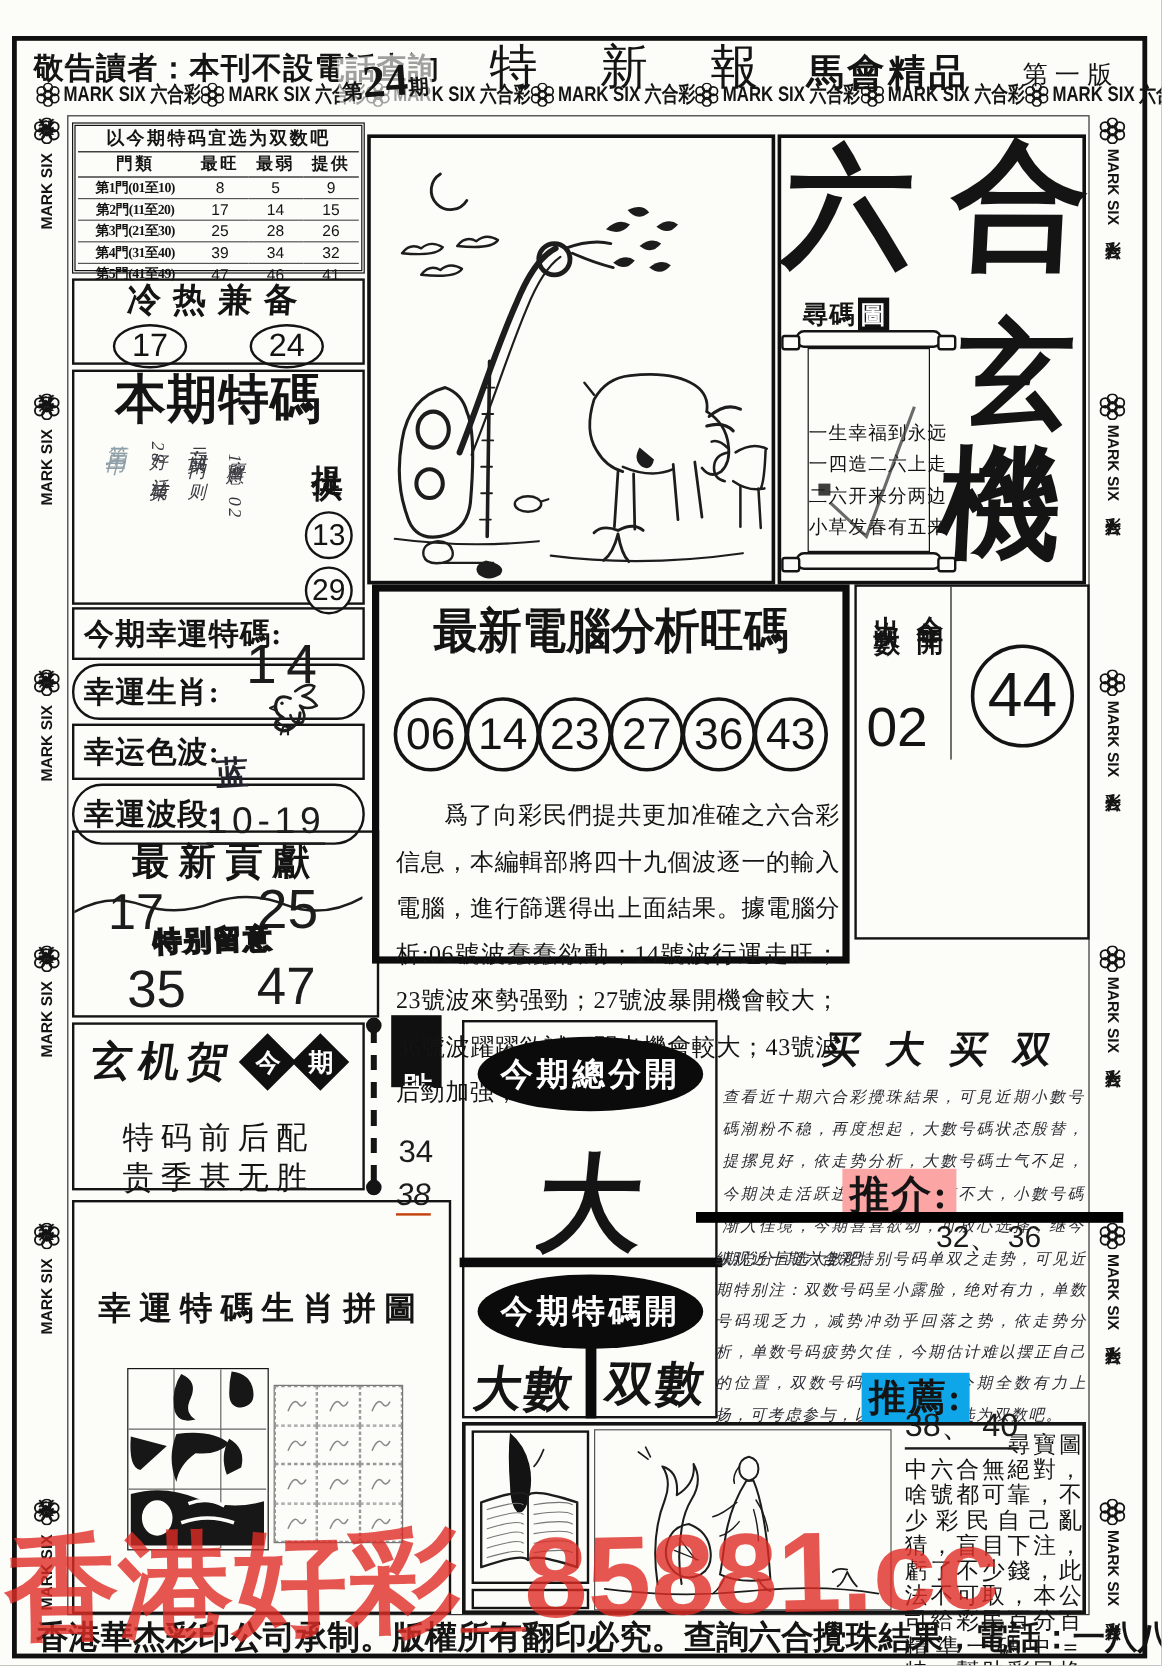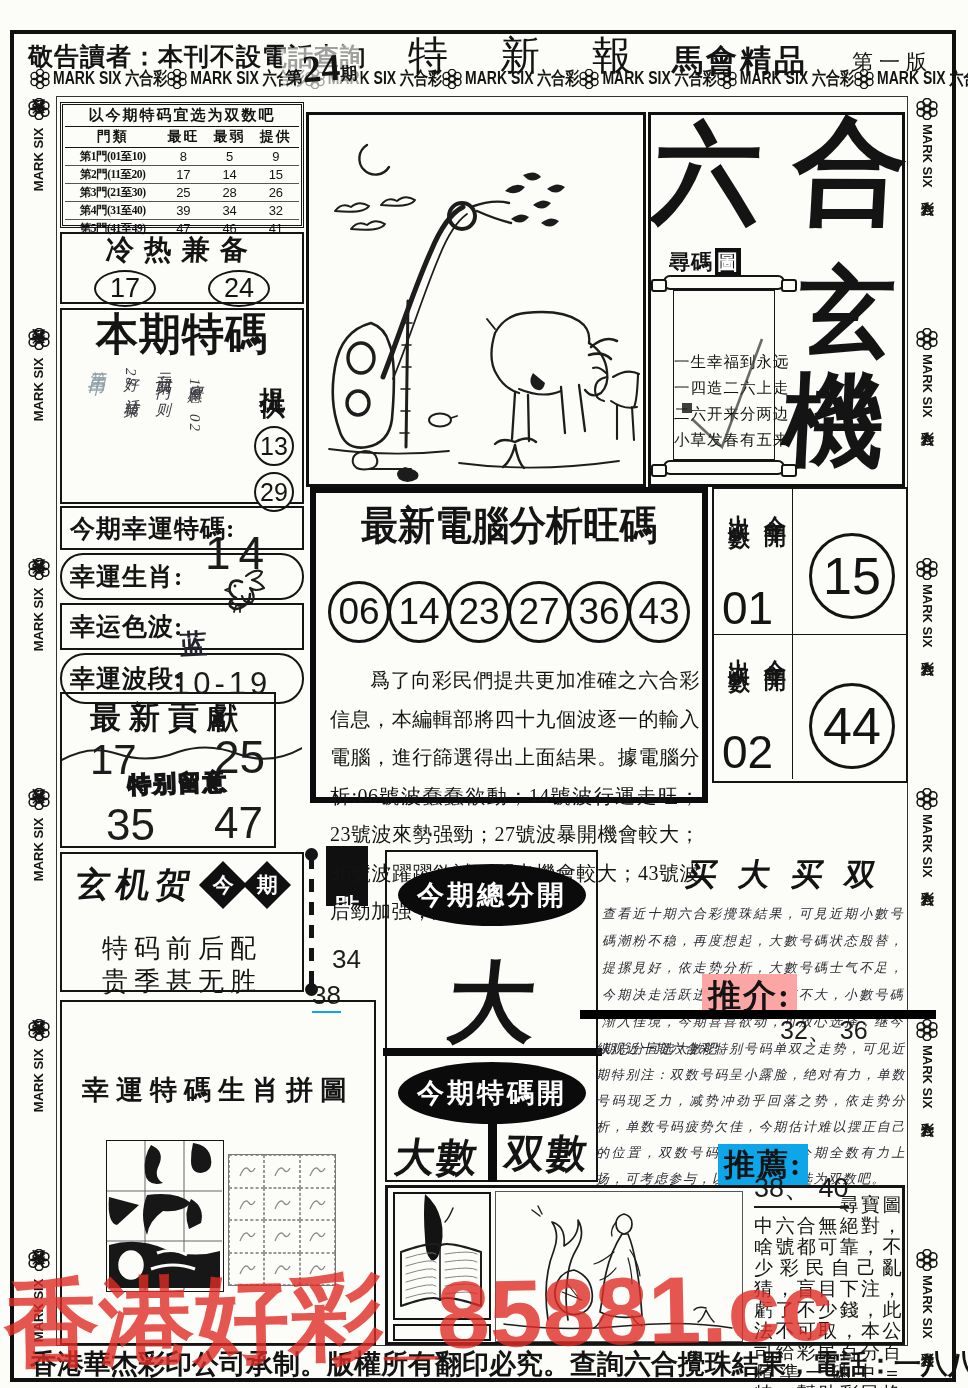--- a/index.html
+++ b/index.html
@@ -54,21 +54,21 @@
   .special-notes { position:absolute; left:10px; top:52px; height:138px; writing-mode:vertical-rl; font-size:15px; color:#3a3a42; font-style:italic; letter-spacing:2px; }
   .special-notes > div { margin-left:13px; white-space:nowrap; }
   .special-notes > div:nth-child(1){ margin-top:10px; }
   .special-notes > div:nth-child(3){ margin-top:4px; }
   .special-notes > div:nth-child(4){ color:#8fa0a8; margin-top:-4px; font-size:17px; }
 
   .lucky-row { left:60px; width:244px; border:2px solid #141414; display:flex; align-items:center; padding-left:8px; background:transparent;}
   .lucky-label { font-size:25px; font-weight:bold; letter-spacing:1px; white-space:nowrap;}
   .hand { font-family:"Liberation Sans",sans-serif; color:#1c1c1c; }
 
-  .contrib { left:60px; top:692px; width:216px; height:156px; border:2px solid #141414; }
+  .contrib { left:60px; top:692px; width:256px; height:156px; border:2px solid #141414; }
   .contrib-title { font-size:31px; font-weight:bold; text-align:center; letter-spacing:8px; margin-top:3px;}
   .outline-text { color:#fff; -webkit-text-stroke:1.6px #141414; text-shadow:0 0 1px #141414; font-weight:bold; }
 
   .mystery { left:60px; top:852px; width:244px; height:140px; border:2.5px solid #141414; }
   .mystery-titlebar { display:flex; align-items:center; gap:10px; padding:8px 0 0 14px; }
   .brush { font-weight:bold; transform:skewX(-8deg); }
   .diamond { width:34px; height:34px; background:#101010; transform:rotate(45deg); display:flex; align-items:center; justify-content:center; flex:0 0 auto;}
   .diamond span { transform:rotate(-45deg); color:#fff; font-size:21px; font-weight:bold; }
   .mystery-verse { margin-top:24px; text-align:center; font-size:26px; letter-spacing:6px; line-height:33px; }
   .dashline { left:309px; top:856px; width:5px; height:132px; background:repeating-linear-gradient(#141414 0 13px, transparent 13px 23px); }
@@ -443,21 +443,21 @@
     <div class="mystery-verse">
         <div>特码前后配</div>
         <div>贵季甚无胜</div>
       </div>
   </div>
   <div class="abs dashline"></div>
   <div class="abs tipbox">
       <div>貼士</div>
     </div>
   <div class="abs hand" style="left:332px; top:944px; font-size:26px;">34</div>
-  <div class="abs hand" style="left:312px; top:980px; font-size:26px; border-bottom:2px solid #0ea5e9;">38</div>
+  <div class="abs hand" style="left:330px; top:980px; font-size:26px; border-bottom:2px solid #c2410c;font-style:italic;">38</div>
 
   <div class="abs puzzle">
     <div class="puzzle-title">幸運特碼生肖拼圖</div>
     <div class="pz-left">
       <svg width="115" height="149" viewBox="0 0 115 149">
         <g stroke="#666" stroke-width="1">
             <line x1="38" y1="0" x2="38" y2="149"></line>
             <line x1="77" y1="0" x2="77" y2="149"></line>
             <line x1="0" y1="50" x2="115" y2="50"></line>
             <line x1="0" y1="100" x2="115" y2="100"></line>
@@ -597,27 +597,20 @@
     <div class="blk-oval" style="top:12px;">今期總分開</div>
     <div class="big-da">大</div>
     <div class="thickbar-h"></div>
     <div class="blk-oval" style="top:210px;">今期特碼開</div>
     <div class="thickbar-v"></div>
     <div class="opt" style="left:8px; top:278px;">大數</div>
     <div class="opt" style="left:118px; top:274px;">双數</div>
   </div>
 
   <div class="abs freq">
-    <div class="freq-cell c1">
-      <div class="freq-div"></div>
-      <div class="fv" style="left:10px; top:8px;">出次數</div>
-      <div class="fv" style="left:46px; top:8px;">今年開</div>
-      <div class="fnum" style="left:8px; top:92px;">01</div>
-      <div class="fball" style="left:95px; top:44px;">15</div>
-    </div>
     <div class="freq-cell c2">
       <div class="freq-div"></div>
       <div class="fv" style="left:10px; top:6px;">出次數</div>
       <div class="fv" style="left:46px; top:6px;">今年開</div>
       <div class="fnum" style="left:8px; top:90px;">02</div>
       <div class="fball" style="left:95px; top:48px;">44</div>
     </div>
   </div>
 
   <div class="abs" style="left:602px; top:848px; width:306px; height:170px;">

